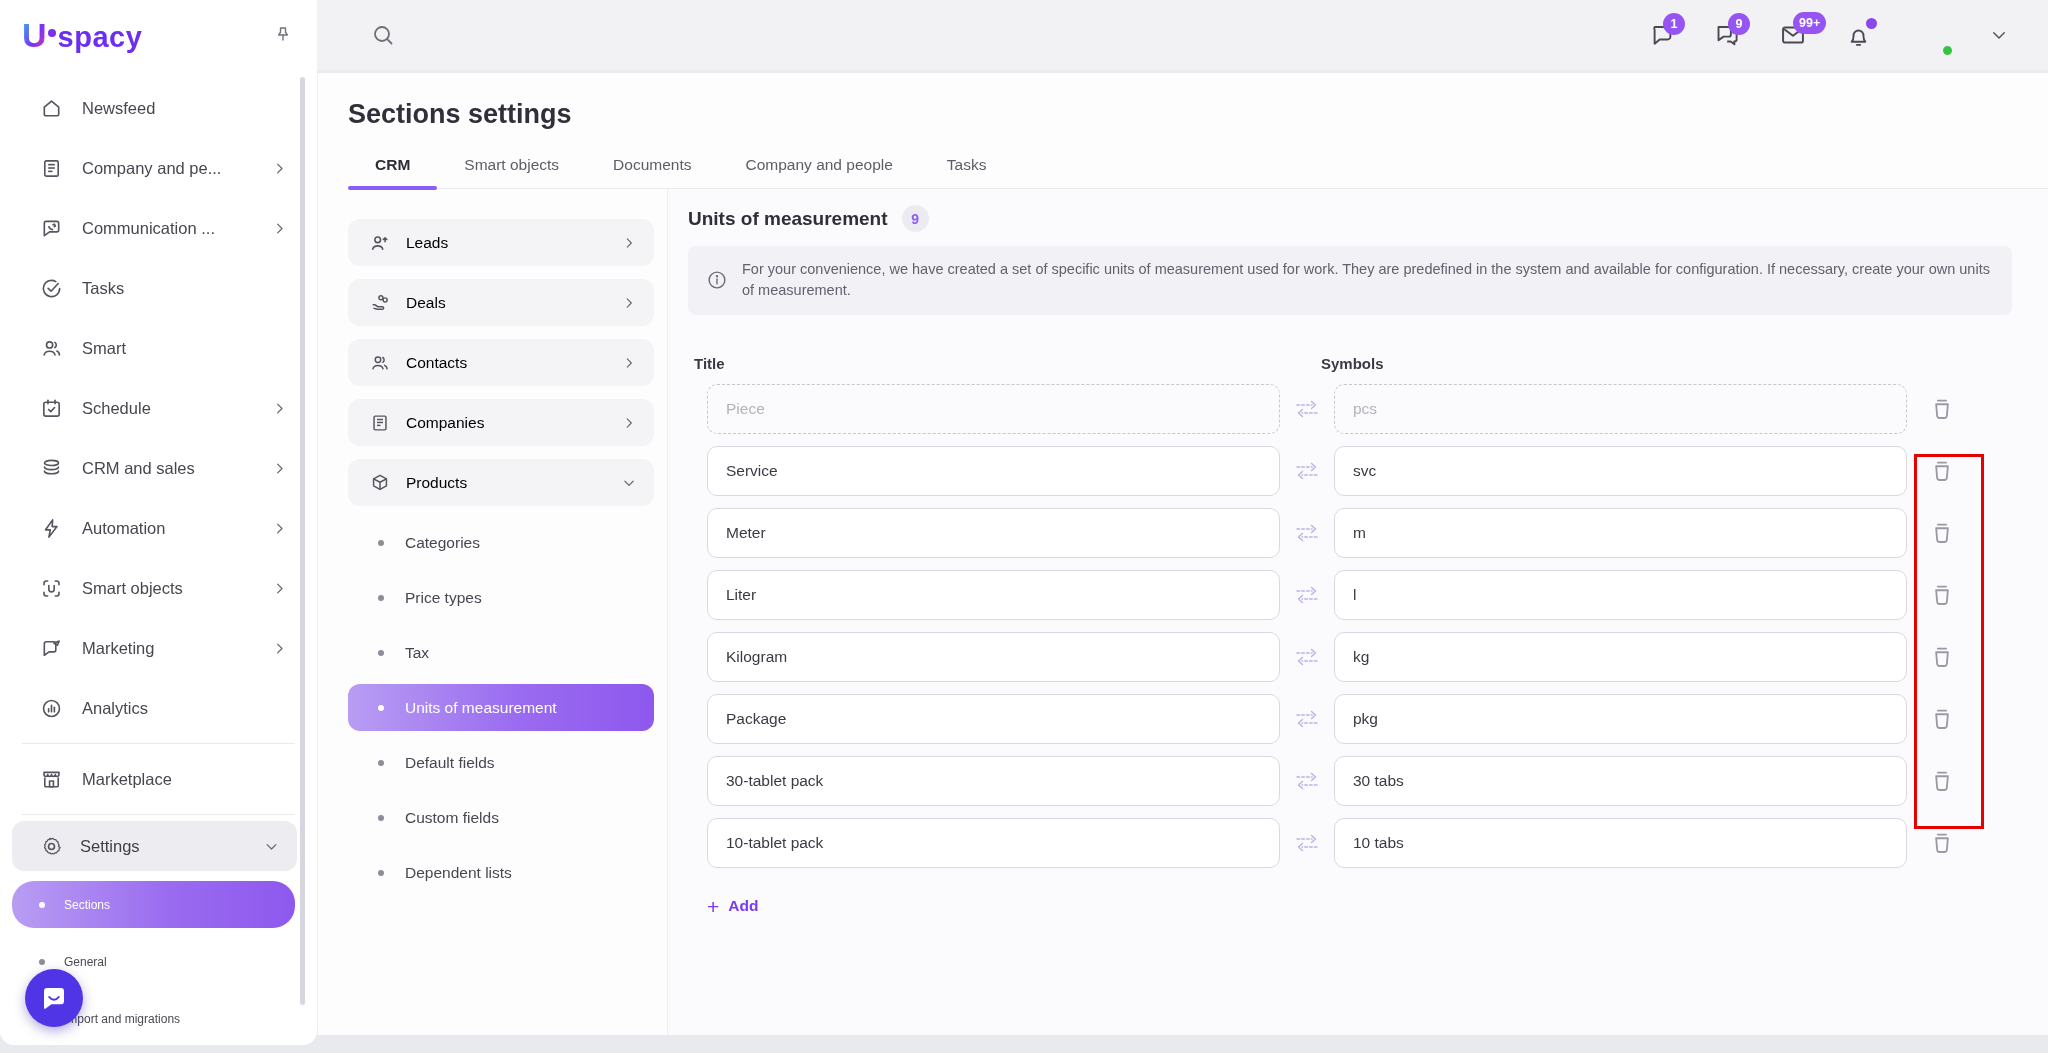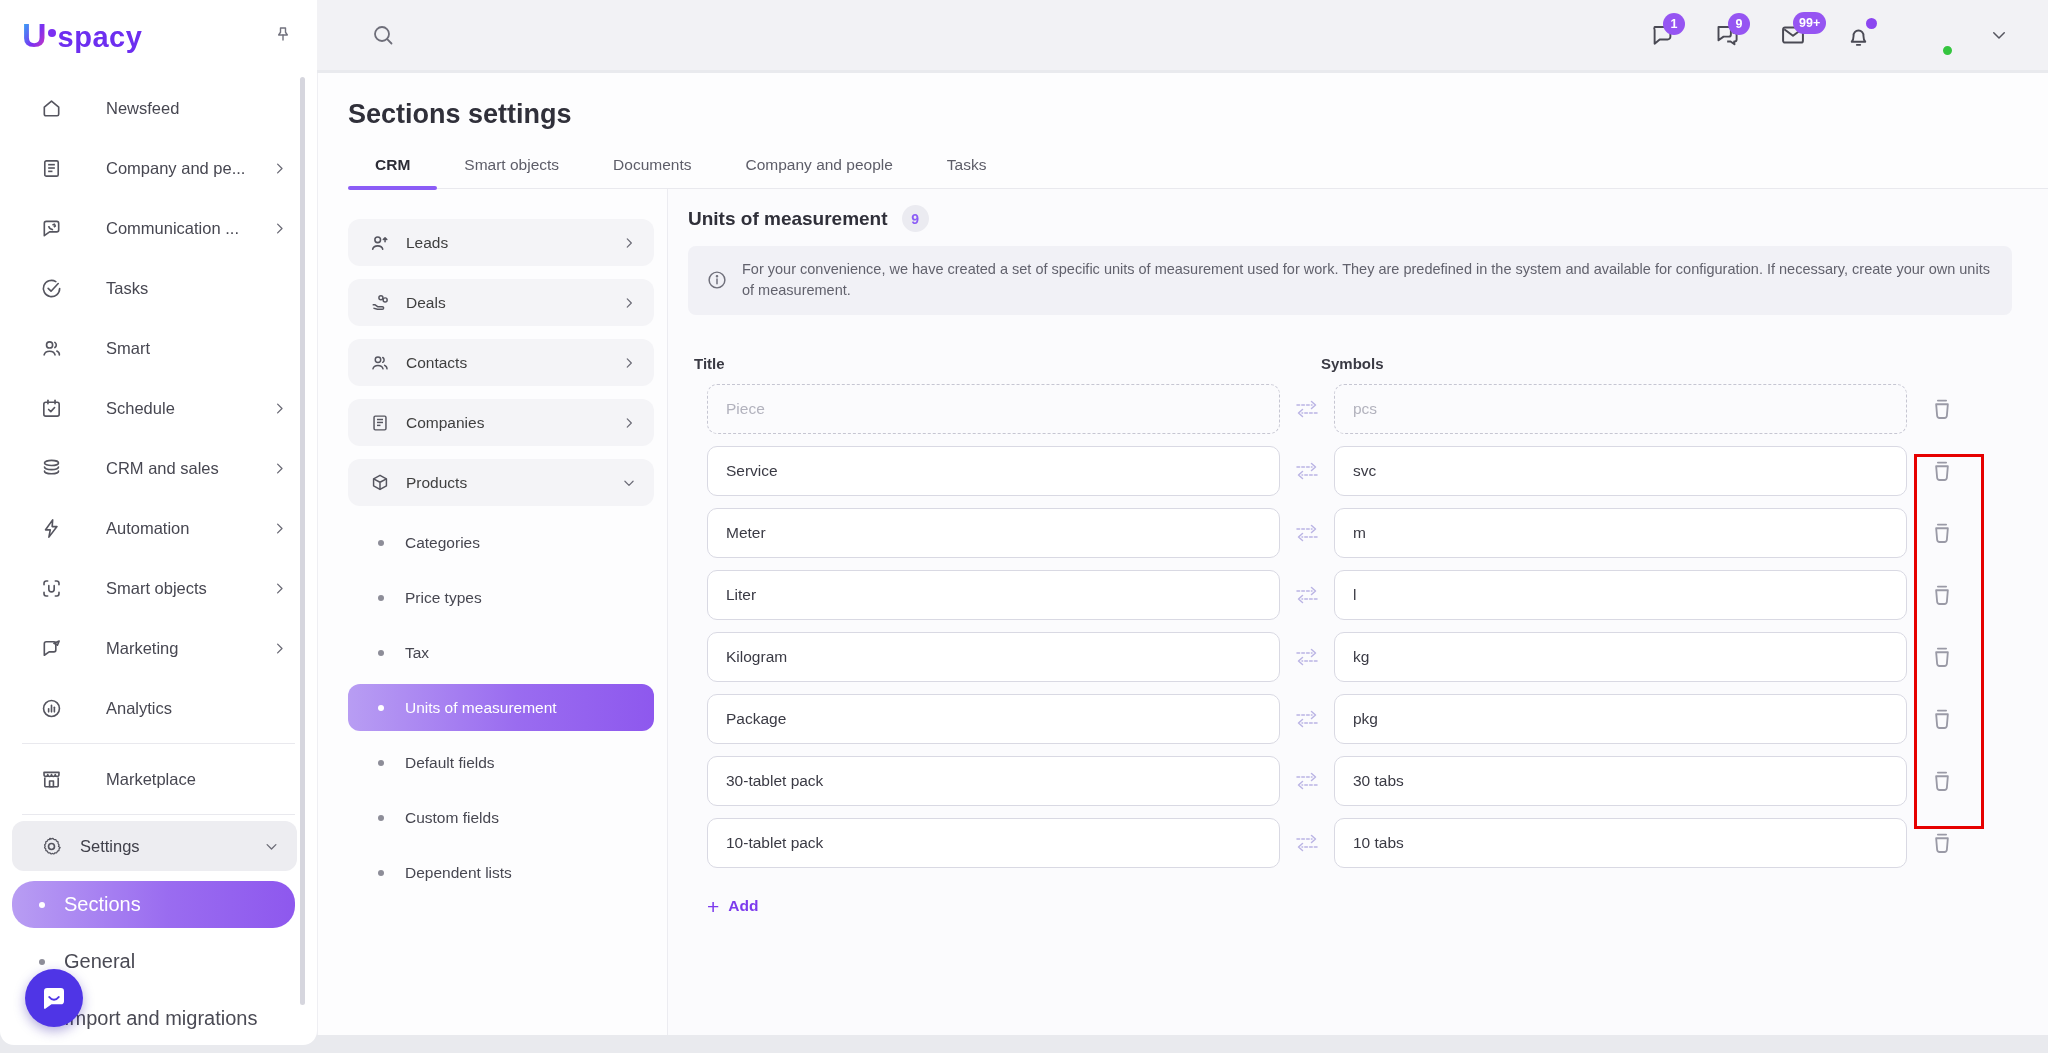--- a/index.html
+++ b/index.html
@@ -24,36 +24,36 @@
     background:linear-gradient(120deg,#2db9f5 5%,#7b2ff2 55%,#e23ab0 95%);
     -webkit-background-clip:text; background-clip:text; color:transparent;
   }
   .logo .dot { width:8px; height:8px; border-radius:50%; background:#7b2ff2; margin:0 2px 18px 1px; align-self:flex-end; }
   .logo .rest { font-size:29px; font-weight:700; color:#6d2ef0; letter-spacing:.5px; }
   .pin { margin-left:auto; color:#72727e; cursor:pointer; }
 
   .nav { padding-top:8px; }
   .nav-item {
     height:60px; display:flex; align-items:center;
-    padding:0 30px 0 38px; cursor:pointer; color:#474751; font-size:16.5px;gap:24px;
+    padding:0 30px 0 38px; cursor:pointer; color:#474751; font-size:16.5px;
   }
   .nav-item .nicon { width:26px; margin-right:18px; display:flex; justify-content:center; color:#55555f; }
   .nav-item .chev { margin-left:auto; color:#6b6b76; }
   .nav-divider { height:1px; background:#e9e9ee; margin:5px 22px; }
 
   .settings-row {
     height:50px; margin:6px 20px 0 12px; background:#ededf1; border-radius:12px;
     display:flex; align-items:center; padding:0 18px 0 26px; cursor:pointer; font-size:16.5px; color:#40404a;
   }
   .settings-row .nicon { width:26px; margin-right:16px; display:flex; justify-content:center; color:#55555f; }
   .settings-row .chev { margin-left:auto; color:#6b6b76; }
 
   .sub-pill {
     height:47px; margin:10px 22px 0 12px; border-radius:22px;
-    display:flex; align-items:center; padding-left:27px; cursor:pointer; font-size:20px; color:#4a4a54;
+    display:flex; align-items:center; padding-left:27px; cursor:pointer; font-size:12px; color:#4a4a54;
   }
   .sub-pill .bullet { width:6px; height:6px; border-radius:50%; background:#8d8d98; margin-right:19px; }
   .sub-pill.active {
     background:linear-gradient(90deg,#b89df3 0%,#9a6cf0 55%,#8e58ee 100%);
     color:#ffffff;
   }
   .sub-pill.active .bullet { background:#ffffff; }
 
   .sidebar-scrollbar {
     position:absolute; right:12px; top:77px; width:5px; height:928px;
@@ -101,21 +101,21 @@
     border-radius:3px; background:#8b5cf6;
   }
 
   .content { flex:1; display:flex; min-height:0; }
 
   
   .crm-nav { width:351px; border-right:1px solid #ececf1; padding:30px 0 0 30px; }
   .crm-btn {
     width:306px; height:47px; background:#f4f4f7; border-radius:12px;
     display:flex; align-items:center; padding:0 18px 0 20px; margin-bottom:13px;
-    cursor:pointer; font-size:15.5px; color:#404040;
+    cursor:pointer; font-size:15.5px; color:#000000;
   }
   .crm-btn .nicon { width:24px; margin-right:14px; display:flex; justify-content:center; color:#55555f; }
   .crm-btn .chev { margin-left:auto; color:#6b6b76; }
   .crm-sub {
     width:306px; height:47px; border-radius:12px; display:flex; align-items:center;
     padding-left:30px; margin-bottom:8px; cursor:pointer; font-size:15.5px; color:#474751;
   }
   .crm-sub .bullet { width:6px; height:6px; border-radius:50%; background:#8d8d98; margin-right:21px; }
   .crm-sub.active {
     background:linear-gradient(90deg,#b89df3 0%,#9a6cf0 55%,#8e58ee 100%); color:#fff;

